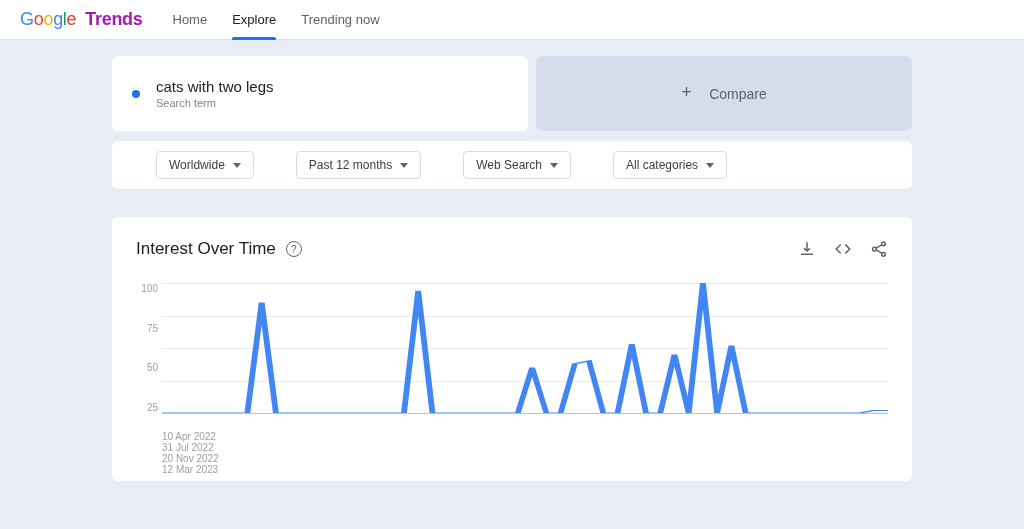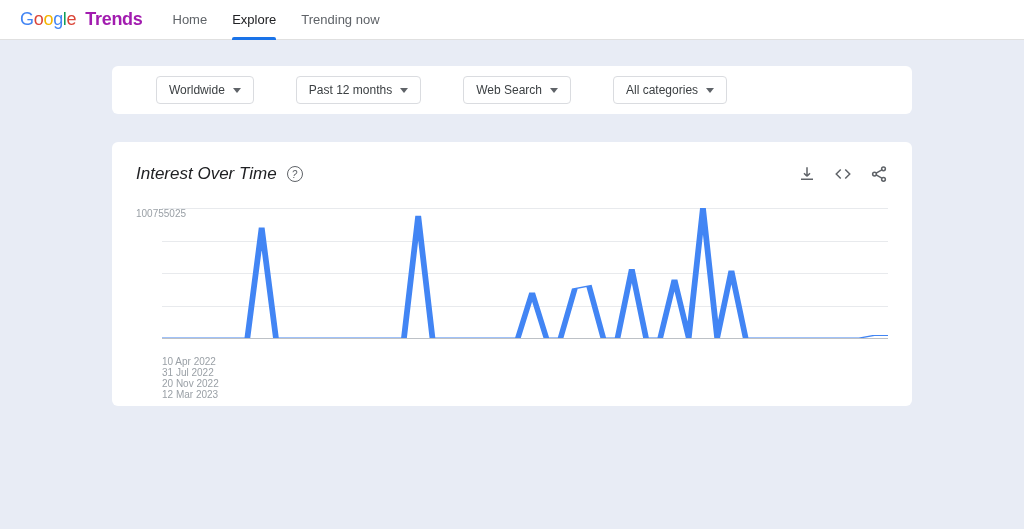--- a/index.html
+++ b/index.html
@@ -19,27 +19,27 @@
   .dot { width:8px; height:8px; background:#1a73e8; border-radius:50%; margin-right:16px; }
   .term-wrap { display:flex; flex-direction:column; }
   .term-text { font-size:15px; color:#202124; }
   .term-sub { font-size:11px; color:#80868b; margin-top:2px; }
   .compare-card { background:#d5dded; border-radius:6px; flex:1; display:flex; align-items:center; justify-content:center; color:#5f6368; font-size:14px; gap:14px; cursor:pointer;}
   .plus { width:14px; height:14px; font-size:18px; color:#5f6368; line-height:10px;}
   .filters-bar { background:#fff; border-radius:6px; margin-top:10px; padding:10px 12px; display:flex; gap:10px;}
   .chip { border:1px solid #dadce0; border-radius:4px; padding:6px 12px; font-size:12px; color:#3c4043; display:flex; align-items:center; gap:8px; cursor:pointer;margin-left:32px; }
   .caret { width:0; height:0; border-left:4px solid transparent; border-right:4px solid transparent; border-top:5px solid #5f6368; }
   .panel { background:#fff; border-radius:6px; margin-top:28px; padding:22px 24px 28px 24px; }
-  .panel-head { display:flex; align-items:center; justify-content:space-between; margin-bottom:24px;font-style:italic; }
+  .panel-head { display:flex; align-items:center; justify-content:space-between; margin-bottom:24px; }
   .panel-title { font-size:17px; color:#202124; display:flex; align-items:center; gap:10px;}
   .qmark { width:16px;height:16px;border:1.3px solid #5f6368;border-radius:50%;display:flex;align-items:center;justify-content:center;font-size:10px;color:#5f6368;}
   .panel-actions { display:flex; gap:18px; color:#5f6368; }
   .panel-actions svg { cursor:pointer; }
   .chart-wrap { position:relative; height:170px; display:flex; }
-  .y-axis { width:26px; display:flex; flex-direction:row; justify-content:space-between; font-size:10px; color:#9aa0a6; text-align:right; padding-right:4px; height:130px; }
+  .y-axis { width:26px; display:flex; flex-direction:column; justify-content:space-between; font-size:10px; color:#9aa0a6; text-align:right; padding-right:4px; height:130px; }
   .plot { flex:1; position:relative; height:130px; }
   .grid-line { position:absolute; left:0; right:0; height:1px; background:#e8eaed; }
   .grid-line.baseline { background:#bdc1c6; }
   .x-axis { position:absolute; bottom:-22px; left:26px; right:0; display:flex; justify-content:space-between; font-size:10px; color:#9aa0a6; padding-right:6px;flex-direction:column;}
   svg.line { position:absolute; inset:0; width:100%; height:100%; }
 </style>
 </head>
 <body>
 
 <div class="header">
@@ -53,20 +53,33 @@
     <span class="tr">Trends</span>
   </div>
   <div class="nav">
     <div class="nav-item">Home</div>
     <div class="nav-item active">Explore</div>
     <div class="nav-item">Trending now</div>
   </div>
 </div>
 
 <div class="content">
+  <div class="topic-row">
+    <div class="topic-card">
+      <span class="dot"></span>
+      <div class="term-wrap">
+        <span class="term-text">cats with two legs</span>
+        <span class="term-sub">Search term</span>
+      </div>
+    </div>
+    <div class="compare-card">
+      <span class="plus">+</span>
+      <span>Compare</span>
+    </div>
+  </div>
 
   <div class="filters-bar">
     <div class="chip">
         <span>Worldwide</span>
         <span class="caret"></span>
       </div>
     <div class="chip">
         <span>Past 12 months</span>
         <span class="caret"></span>
       </div>

